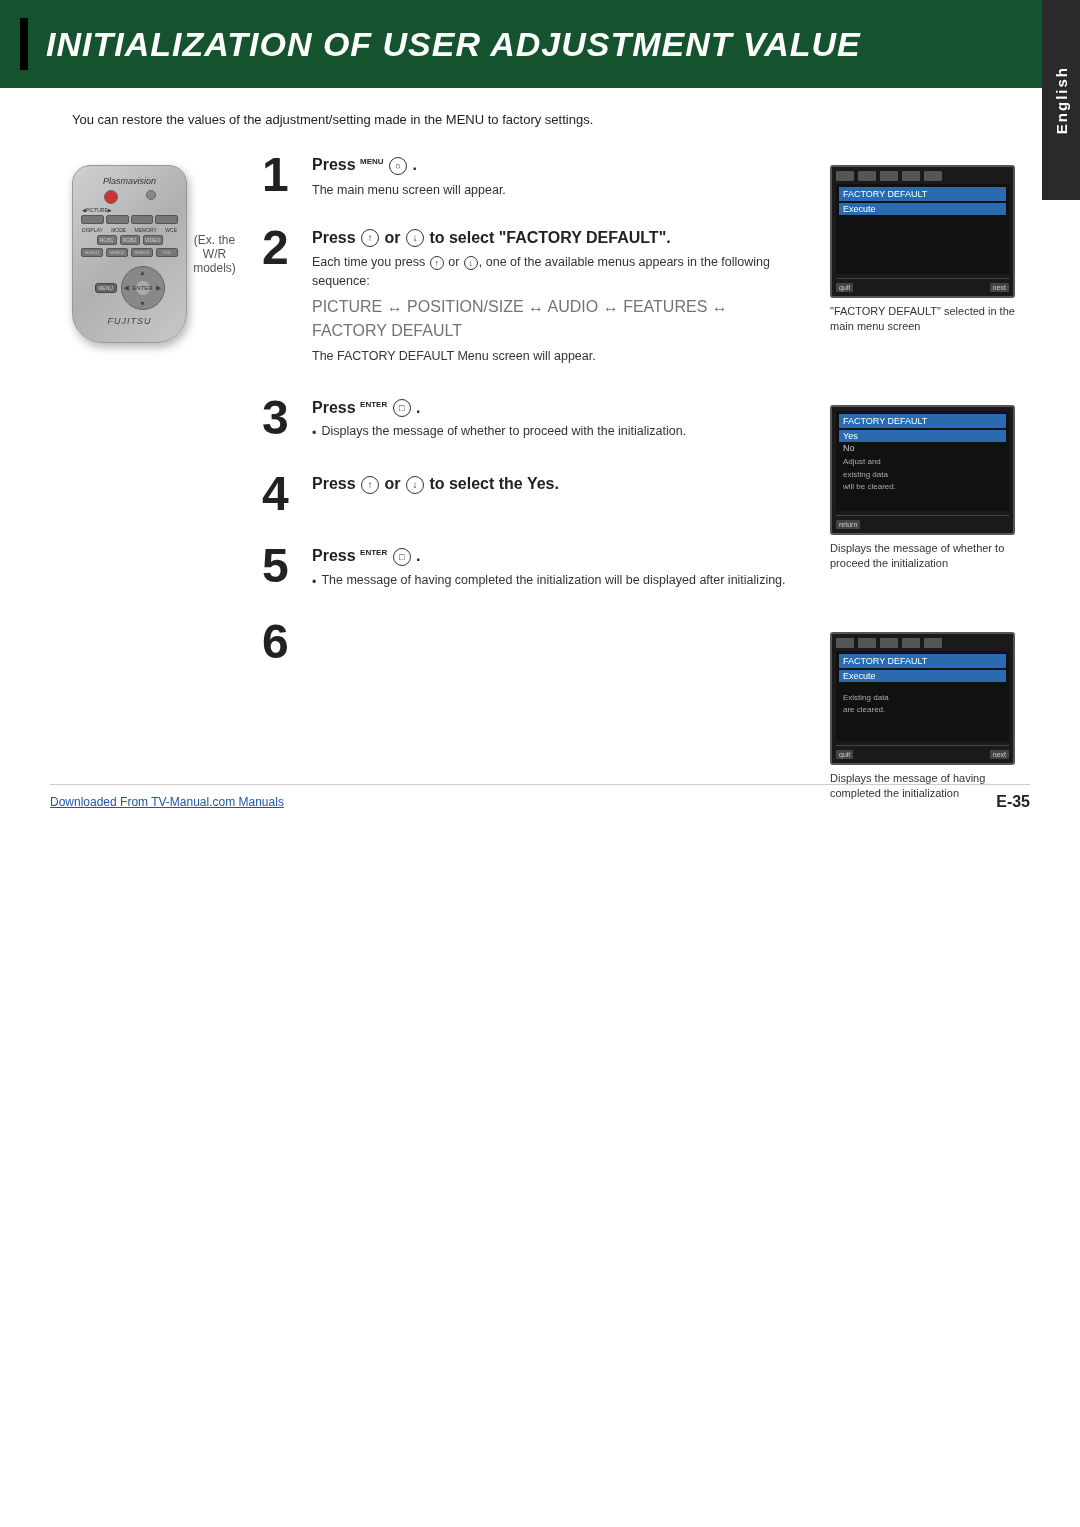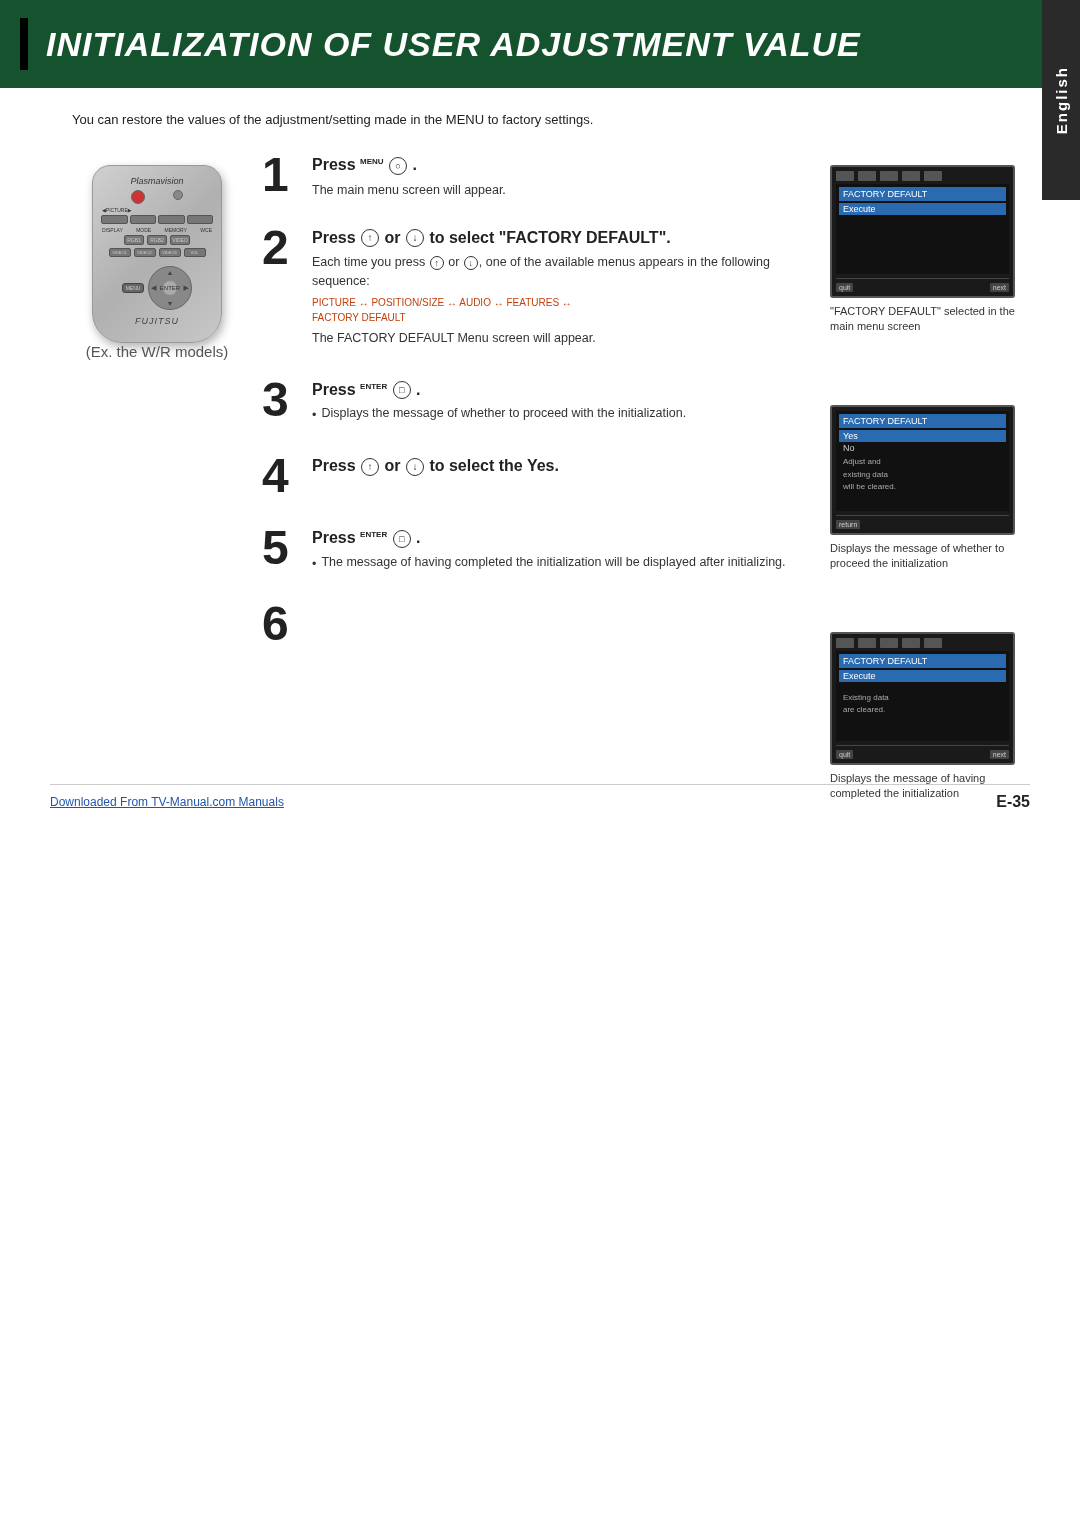--- a/index.html
+++ b/index.html
@@ -94,21 +94,21 @@
       flex-shrink: 0;
       display: flex;
       flex-direction: column;
       gap: 60px;
       padding-top: 10px;
     }
 
     
     .remote-container {
       display: flex;
-      flex-direction: column;
+      flex-direction: row;
       align-items: center;
     }
     .remote {
       width: 130px;
       background: linear-gradient(135deg, #d0d0d0 0%, #b0b0b0 50%, #c8c8c8 100%);
       border-radius: 18px 18px 30px 30px;
       padding: 10px 8px 16px 8px;
       border: 1px solid #999;
       box-shadow: 2px 4px 10px rgba(0,0,0,0.3);
     }
@@ -242,21 +242,21 @@
     .remote-dpad-arrow {
       position: absolute;
       font-size: 7px;
       color: #444;
     }
     .remote-dpad-arrow.up { top: 2px; left: 50%; transform: translateX(-50%); }
     .remote-dpad-arrow.down { bottom: 2px; left: 50%; transform: translateX(-50%); }
     .remote-dpad-arrow.left { left: 2px; top: 50%; transform: translateY(-50%); }
     .remote-dpad-arrow.right { right: 2px; top: 50%; transform: translateY(-50%); }
     .remote-caption {
-      font-size: 15px;
+      font-size: 12px;
       color: #555;
       text-align: center;
       margin-top: 0;
     }
 
     
     .step {
       display: flex;
       margin-bottom: 28px;
       align-items: flex-start;
@@ -397,22 +397,22 @@
       color: #2255aa;
       text-decoration: underline;
     }
     .footer-page {
       font-size: 16px;
       font-weight: bold;
       color: #222;
     }
 
     .sequence-text {
-      font-size: 10px;
-      color: #c2410c;
+      font-size: 16px;
+      color: #737373;
       margin: 3px 0 5px 0;
     }
 
     .bullet-item {
       display: flex;
       gap: 5px;
       font-size: 12.5px;
       color: #333;
       margin-bottom: 3px;
       line-height: 1.4;

